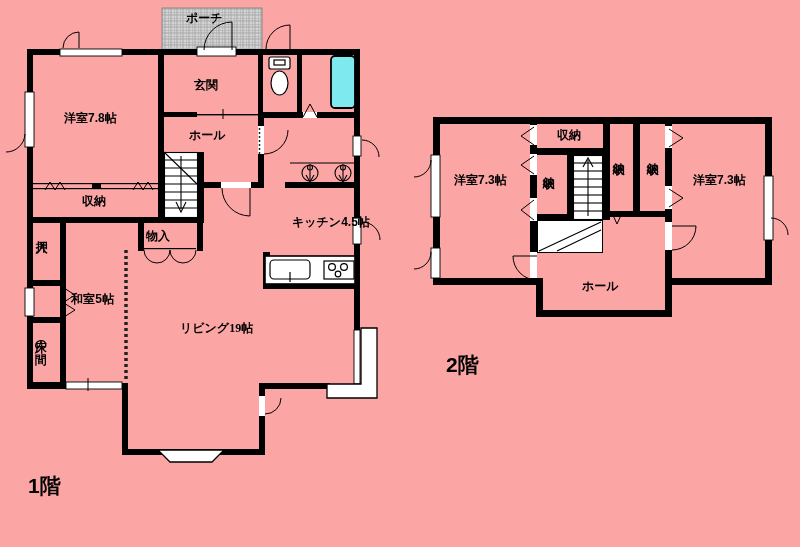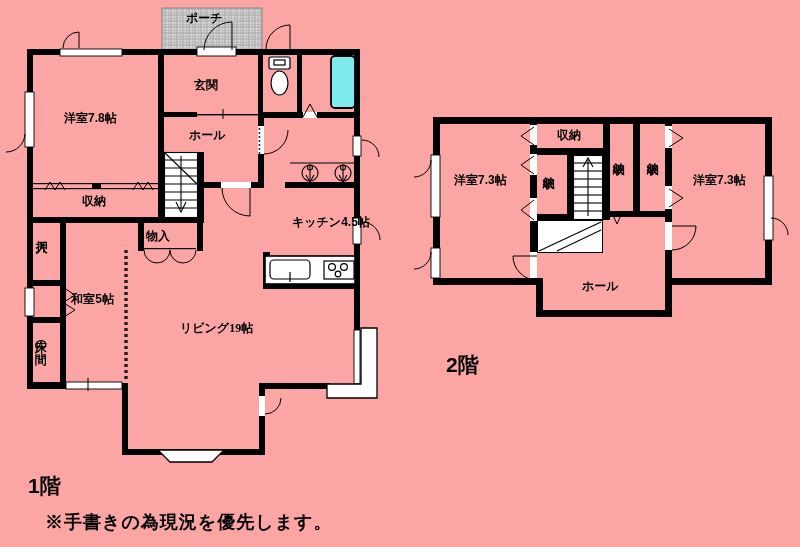--- a/index.html
+++ b/index.html
@@ -244,15 +244,14 @@
 <div class="lbl" style="left:454px;top:174px;">洋室7.3帖</div>
 <div class="lbl" style="left:557px;top:129px;">収納</div>
 <div class="lbl v" style="left:541px;top:167px;">収納</div>
 <div class="lbl v" style="left:611px;top:153px;">収納</div>
 <div class="lbl v" style="left:645px;top:153px;">収納</div>
 <div class="lbl" style="left:693px;top:174px;">洋室7.3帖</div>
 <div class="lbl" style="left:582px;top:280px;">ホール</div>
 
 <div class="cap" style="left:28px;top:472px;">1階</div>
 <div class="cap" style="left:446px;top:351px;">2階</div>
-<div class="note" style="left:45px;top:510px;">※手書きの為現況を優先します。</div>
 
 </div>
 
 </body></html>

